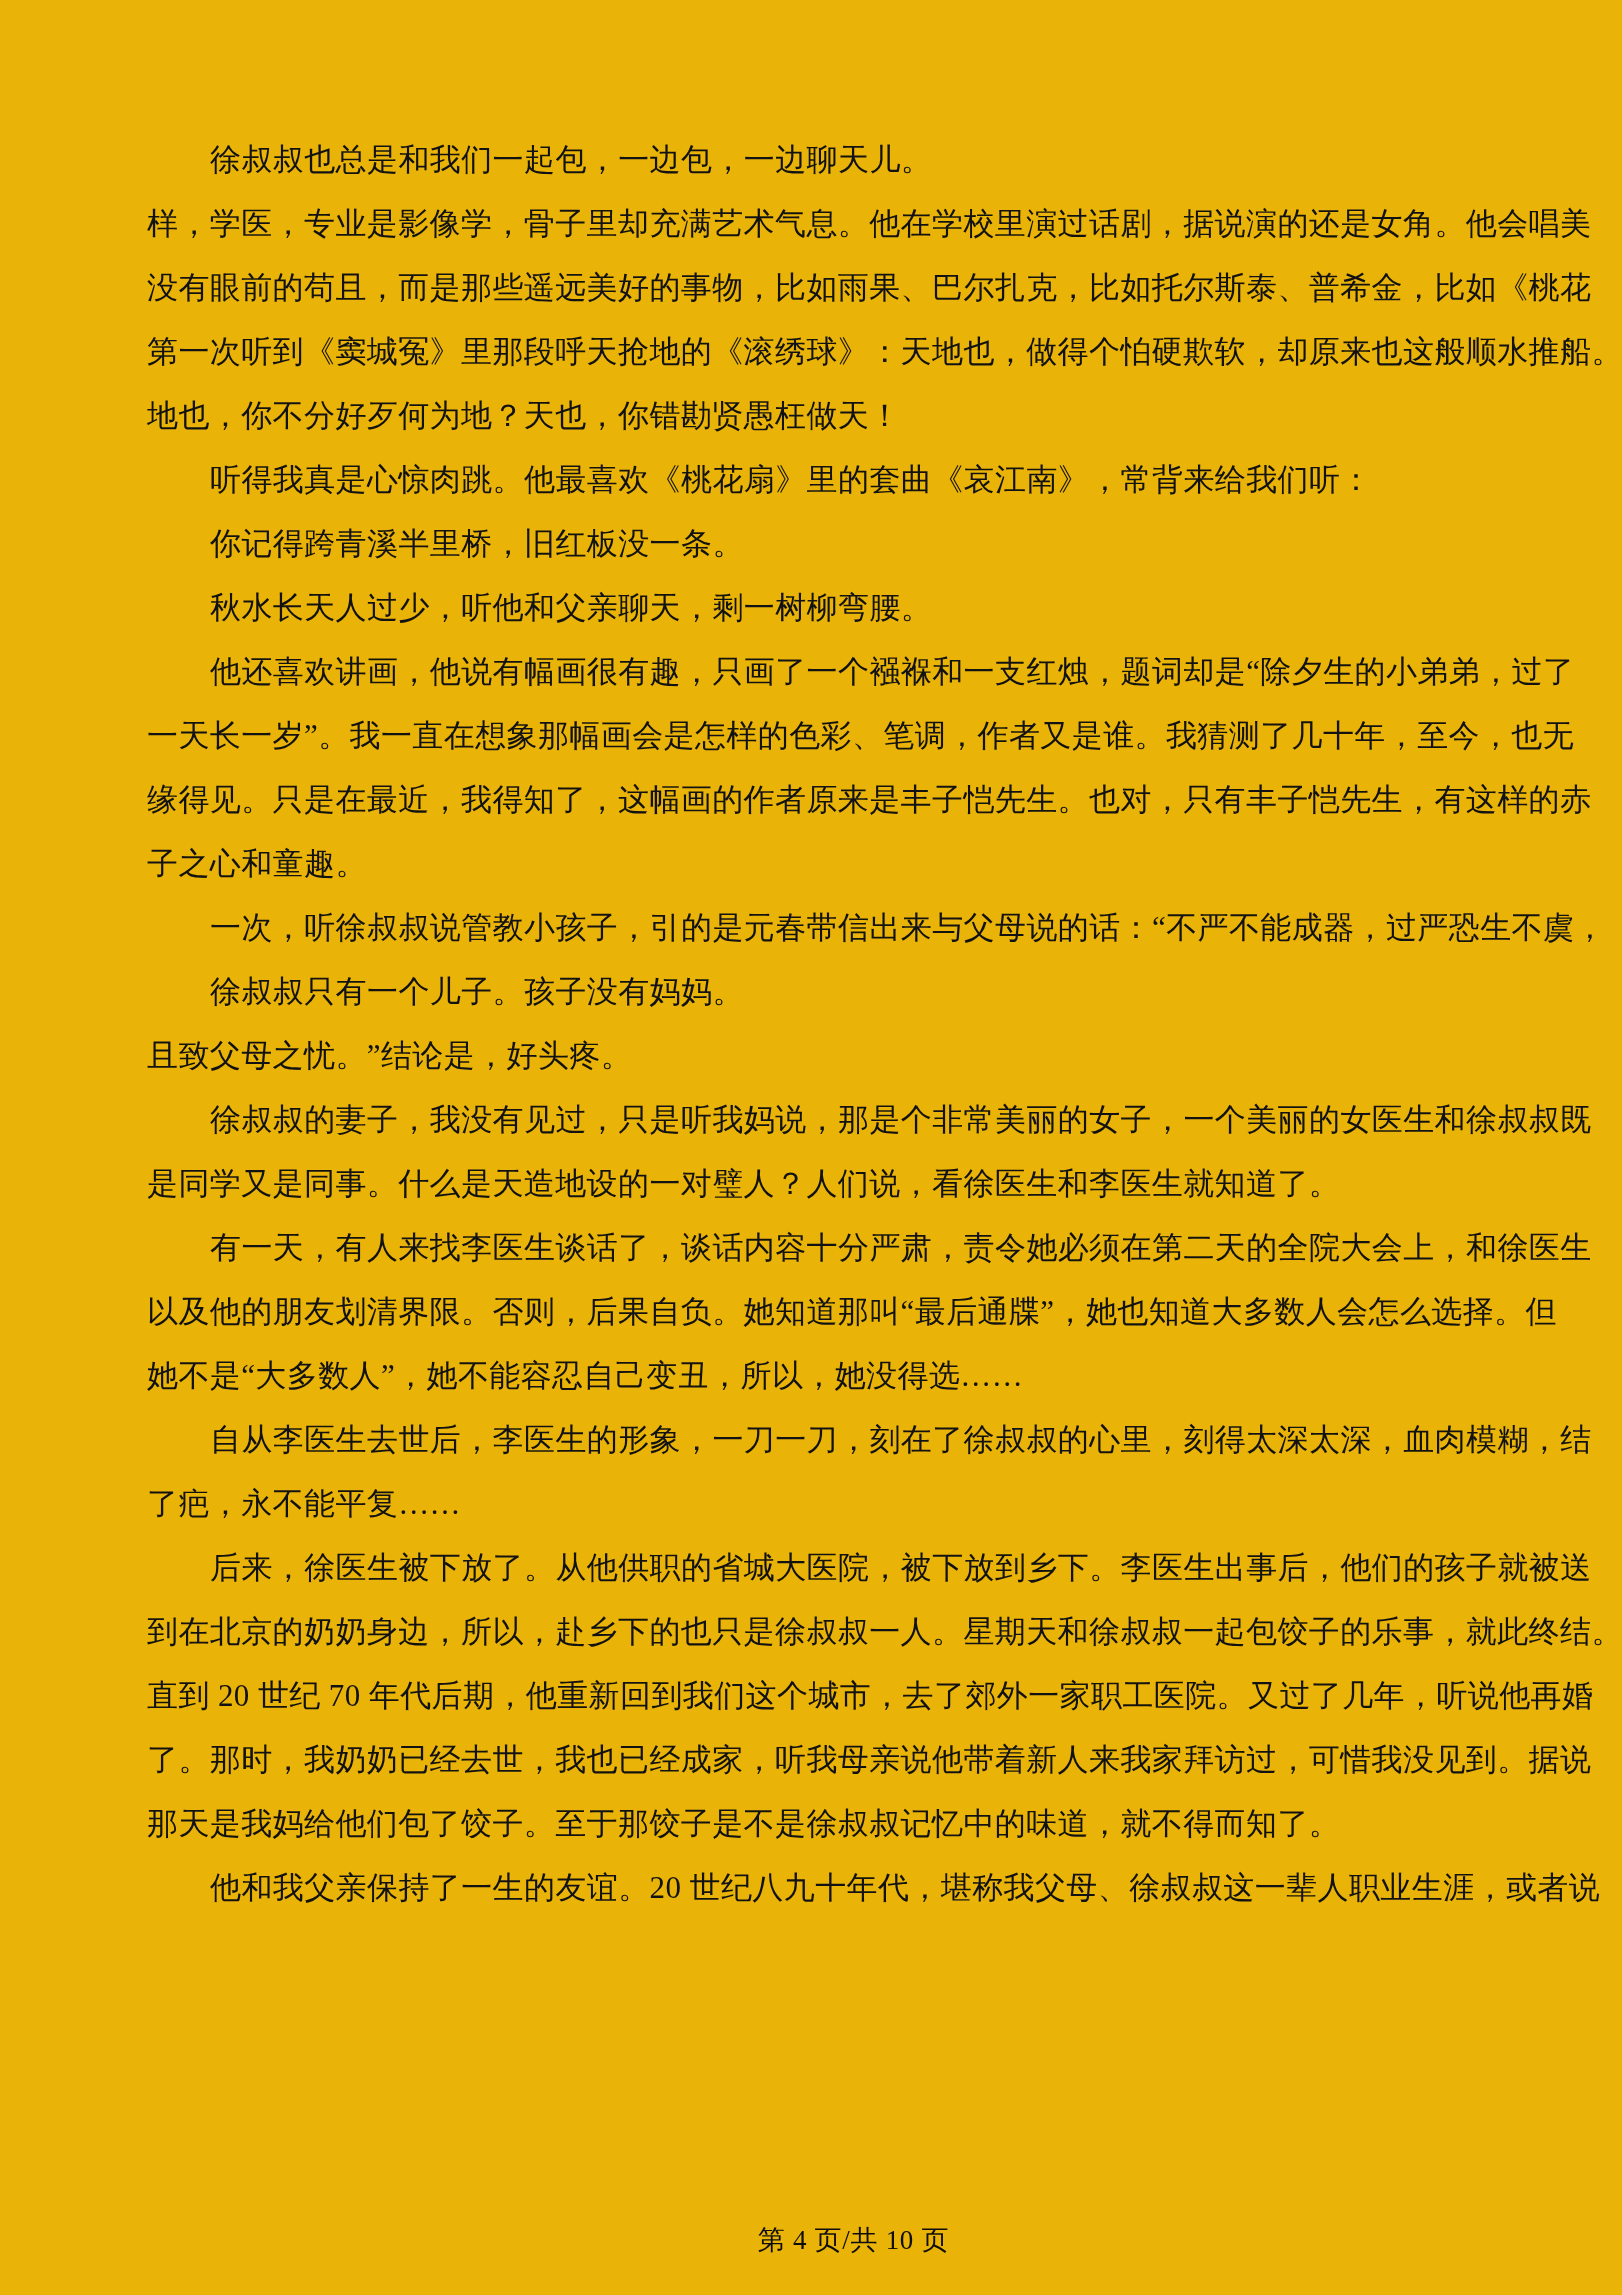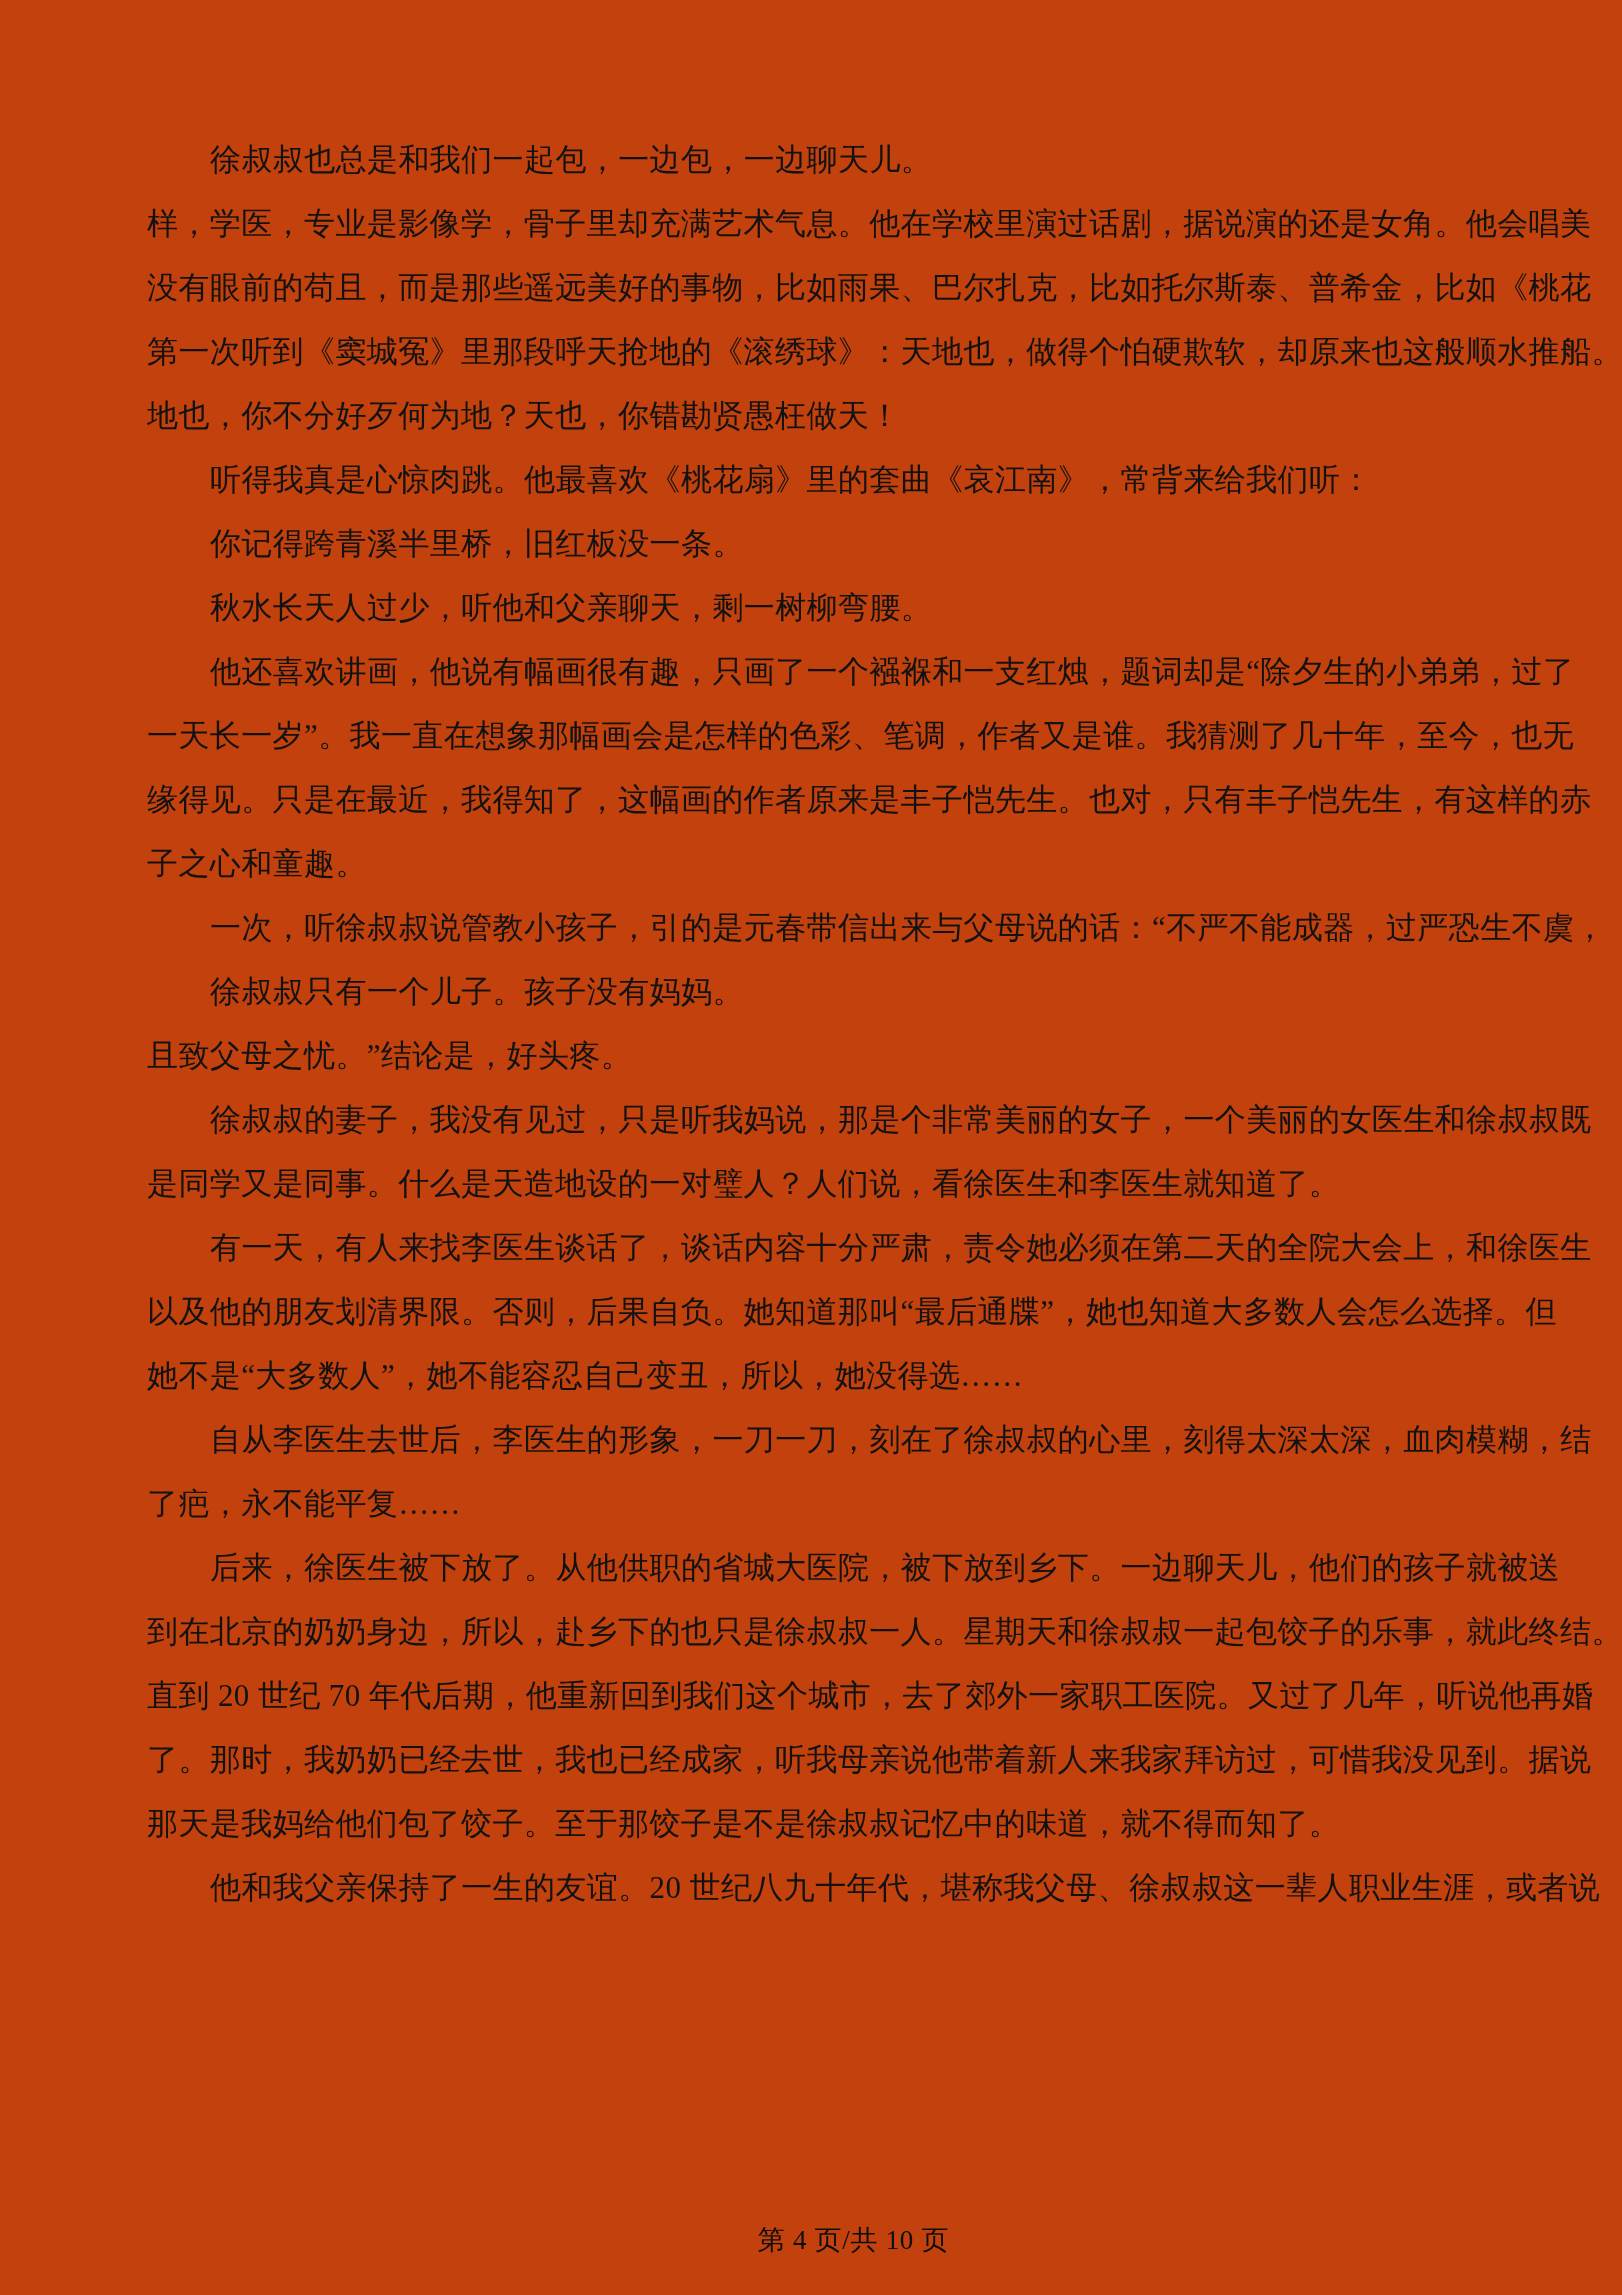--- a/index.html
+++ b/index.html
@@ -11,21 +11,21 @@
     width: 1623px;
     height: 2295px;
     position: relative;
     font-family: "Liberation Serif", "DejaVu Serif", serif;
     color: #121212;
     overflow: hidden;
   }
   .page {
     position: absolute;
     inset: 0;
-    background: #c2410c;
+    background: #eab308;
   }
   .text-block {
     position: absolute;
     left: 147px;
     top: 128px;
     width: 1397px;
   }
   .text-line {
     font-size: 31px;
     line-height: 64px;
@@ -73,21 +73,21 @@
       <div class="text-line indent">一次，听徐叔叔说管教小孩子，引的是元春带信出来与父母说的话：“不严不能成器，过严恐生不虞，</div>
       <div class="text-line indent">徐叔叔只有一个儿子。孩子没有妈妈。</div>
       <div class="text-line">且致父母之忧。”结论是，好头疼。</div>
       <div class="text-line indent">徐叔叔的妻子，我没有见过，只是听我妈说，那是个非常美丽的女子，一个美丽的女医生和徐叔叔既</div>
       <div class="text-line">是同学又是同事。什么是天造地设的一对璧人？人们说，看徐医生和李医生就知道了。</div>
       <div class="text-line indent">有一天，有人来找李医生谈话了，谈话内容十分严肃，责令她必须在第二天的全院大会上，和徐医生</div>
       <div class="text-line">以及他的朋友划清界限。否则，后果自负。她知道那叫“最后通牒”，她也知道大多数人会怎么选择。但</div>
       <div class="text-line">她不是“大多数人”，她不能容忍自己变丑，所以，她没得选……</div>
       <div class="text-line indent">自从李医生去世后，李医生的形象，一刀一刀，刻在了徐叔叔的心里，刻得太深太深，血肉模糊，结</div>
       <div class="text-line">了疤，永不能平复……</div>
-      <div class="text-line indent">后来，徐医生被下放了。从他供职的省城大医院，被下放到乡下。一边聊天儿，他们的孩子就被送</div>
+      <div class="text-line indent">后来，徐医生被下放了。从他供职的省城大医院，被下放到乡下。李医生出事后，他们的孩子就被送</div>
       <div class="text-line">到在北京的奶奶身边，所以，赴乡下的也只是徐叔叔一人。星期天和徐叔叔一起包饺子的乐事，就此终结。</div>
       <div class="text-line">直到 20 世纪 70 年代后期，他重新回到我们这个城市，去了郊外一家职工医院。又过了几年，听说他再婚</div>
       <div class="text-line">了。那时，我奶奶已经去世，我也已经成家，听我母亲说他带着新人来我家拜访过，可惜我没见到。据说</div>
       <div class="text-line">那天是我妈给他们包了饺子。至于那饺子是不是徐叔叔记忆中的味道，就不得而知了。</div>
       <div class="text-line indent">他和我父亲保持了一生的友谊。20 世纪八九十年代，堪称我父母、徐叔叔这一辈人职业生涯，或者说</div>
     </div>
 
   <div class="page-footer">第 4 页/共 10 页</div>
 
 </div>

